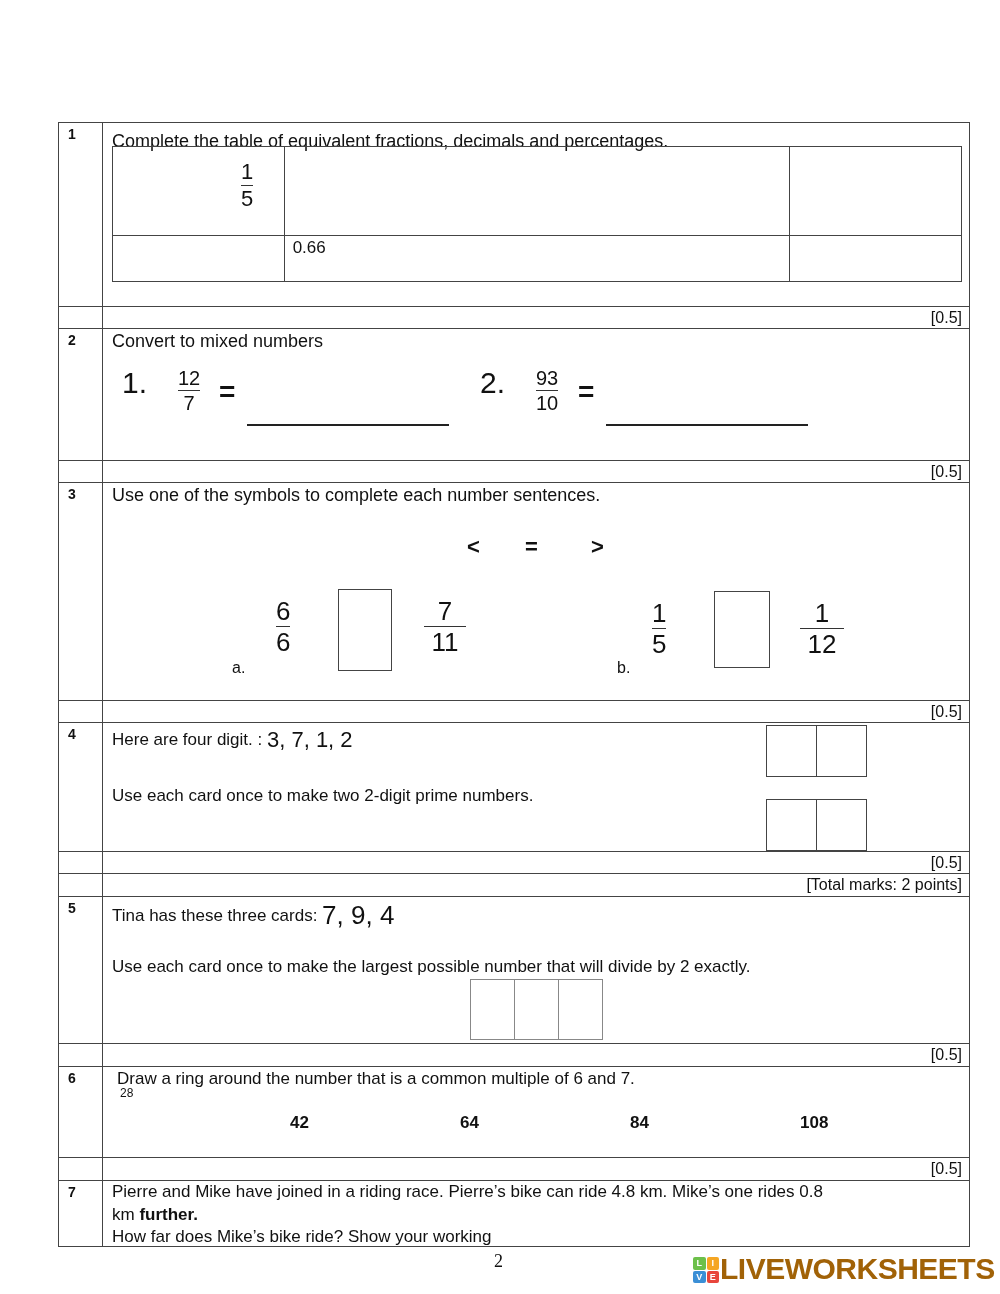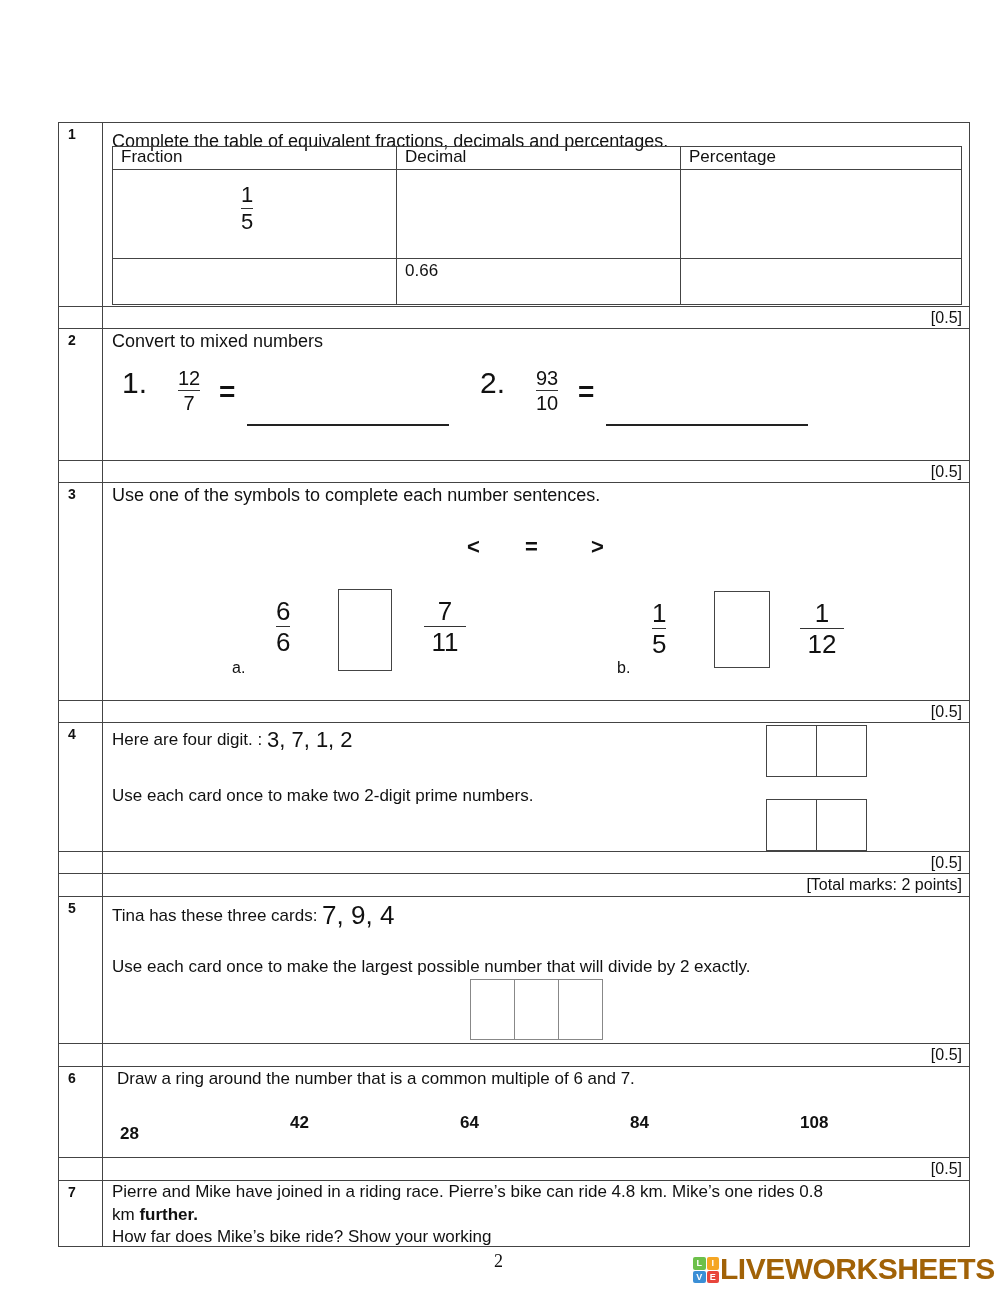--- a/index.html
+++ b/index.html
@@ -34,25 +34,20 @@
 <div class="hline" style="top:896px"></div>
 <div class="hline" style="top:1043px"></div>
 <div class="hline" style="top:1066px"></div>
 <div class="hline" style="top:1157px"></div>
 <div class="hline" style="top:1180px"></div>
 
 <div class="qnum" style="top:126px">1</div>
 <div class="txt" style="left:112px;top:131px">Complete the table of equivalent fractions, decimals and percentages.</div>
 <table class="t1">
   <tbody>
-      <tr style="height:23px">
-    <td style="width:267px">Fraction</td>
-    <td style="width:267px">Decimal</td>
-    <td>Percentage</td>
-  </tr>
   <tr style="height:89px">
     <td style="position:relative">
       <div class="frac" style="left:128px;top:14px;font-size:22px">
         <span>1</span>
         <span class="bar"></span>
         <span>5</span>
       </div>
     </td>
     <td></td>
     <td></td>
@@ -136,21 +131,21 @@
   <span style="font-size:17px;vertical-align:middle">Tina has these three cards: </span><span style="font-size:26px;font-weight:normal;vertical-align:middle">7, 9, 4</span>
 </div>
 <div class="txt" style="left:112px;top:957px;font-size:17px">Use each card once to make the largest possible number that will divide by 2 exactly.</div>
 <div class="box" style="left:470px;top:979px;width:45px;height:61px;border-color:#888"></div>
 <div class="box" style="left:514px;top:979px;width:45px;height:61px;border-color:#888"></div>
 <div class="box" style="left:558px;top:979px;width:45px;height:61px;border-color:#888"></div>
 <div class="marks" style="top:1046px">[0.5]</div>
 
 <div class="qnum" style="top:1070px">6</div>
 <div class="txt" style="left:117px;top:1069px;font-size:17px">Draw a ring around the number that is a common multiple of 6 and 7.</div>
-<div class="txt" style="left:120px;top:1124px;font-size:17px;font-weight:bold">28</div>
+<div class="txt" style="left:120px;top:1086px;font-size:12px;font-weight:normal">28</div>
 <div class="txt" style="left:290px;top:1113px;font-size:17px;font-weight:bold">42</div>
 <div class="txt" style="left:460px;top:1113px;font-size:17px;font-weight:bold">64</div>
 <div class="txt" style="left:630px;top:1113px;font-size:17px;font-weight:bold">84</div>
 <div class="txt" style="left:800px;top:1113px;font-size:17px;font-weight:bold">108</div>
 <div class="marks" style="top:1160px">[0.5]</div>
 
 <div class="qnum" style="top:1184px">7</div>
 <div class="txt" style="left:112px;top:1182px;font-size:17px">Pierre and Mike have joined in a riding race. Pierre’s bike can ride 4.8 km. Mike’s one rides 0.8</div>
 <div class="txt" style="left:112px;top:1205px;font-size:17px">
   <span>km </span><b>further.</b>

